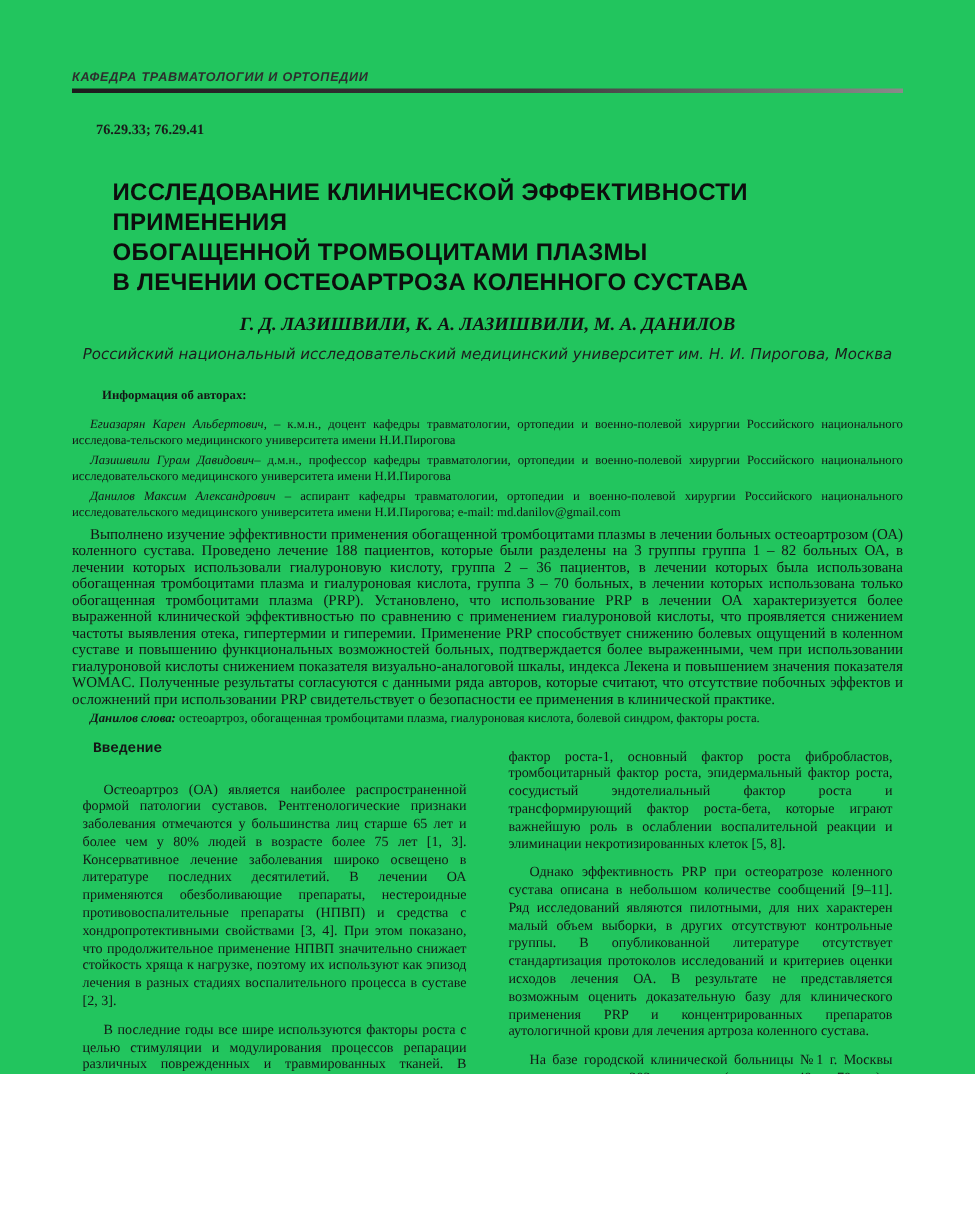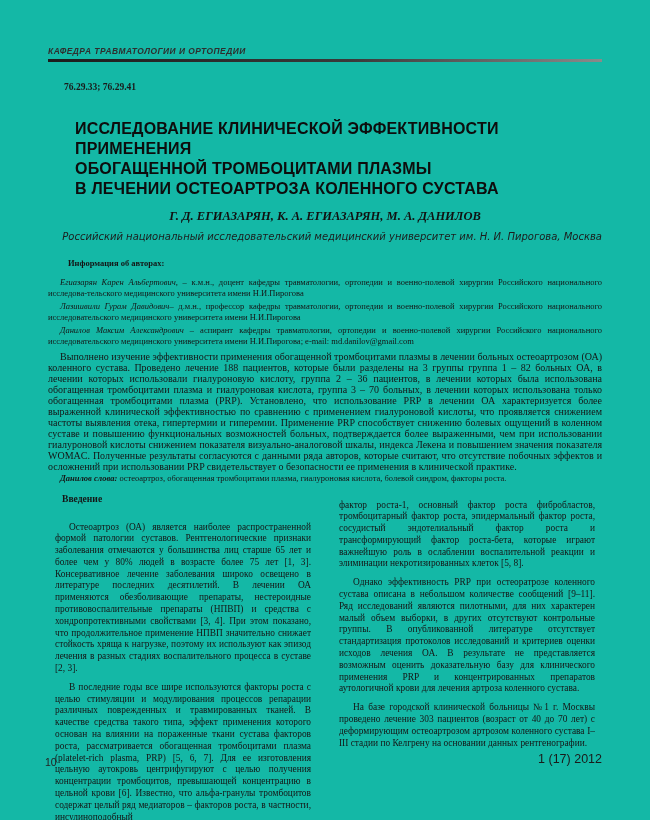--- a/index.html
+++ b/index.html
@@ -1,20 +1,20 @@
 <!DOCTYPE html>
 <html lang="ru"><head>
 <meta charset="utf-8">
 <style>
   html, body { margin: 0; padding: 0; background: #ffffff; }
   .page {
     position: relative;
-    width: 650px; height: 820px;
+    width: 650px; height: 716px;
     margin: 0 auto;
-    background: #14b8a6;
+    background: #22c55e;
     box-sizing: border-box;
     padding: 46px 48px 0 48px;
     color: #151515;
     font-family: "Liberation Serif", serif;
     overflow: hidden;
   }
   
   .running-head-text {
     font-family: "Liberation Sans", sans-serif;
     font-style: italic; font-weight: bold;
@@ -37,21 +37,21 @@
     font-weight: bold; font-size: 16px; line-height: 20px;
     letter-spacing: 0.2px; color: #0d0d0d;
     white-space: pre-line;
   }
   .authors {
     margin-top: 10px; text-align: center;
     font-weight: bold; font-style: italic; font-size: 12.5px;
     color: #111;
   }
   .affiliation {
-    margin-top: 7px; text-align: right;
+    margin-top: 7px; text-align: center;
     font-family: "DejaVu Sans", sans-serif;
     font-style: italic; font-size: 10px; color: #1c1c1c;
   }
   
   .info-block { margin-top: 16px; }
   .info-heading {
     margin: 8px; text-indent: 12px;
     font-weight: bold; font-size: 8.5px; line-height: 11px;
   }
   .info-entry {
@@ -72,21 +72,21 @@
   }
   .kw-label { font-weight: bold; font-style: italic; }
   
   .columns {
     margin-top: 9px;
     display: flex; gap: 14px;
   }
   .col { width: 270px; }
   .col-heading {
     margin: 0 0 17px 0; text-indent: 14px;
-    font-weight: bold; font-size: 9.6px; line-height: 12px;
+    font-weight: bold; font-size: 9.6px; line-height: 12px; font-family: Liberation Mono, monospace;
   }
   .para {
     margin: 7px; font-size: 9.4px; line-height: 11.8px;
     text-align: justify;
   }
   .para.indent { text-indent: 14px; }
   .bold { font-weight: bold; }
   
   .footer-page {
     position: absolute; left: 45px; top: 756px;
@@ -108,21 +108,21 @@
     <div class="running-head-text">КАФЕДРА ТРАВМАТОЛОГИИ И ОРТОПЕДИИ</div>
     <div class="running-head-rule"></div>
   </div>
 
   <div class="udc">76.29.33; 76.29.41</div>
 
   <h1 class="title">ИССЛЕДОВАНИЕ КЛИНИЧЕСКОЙ ЭФФЕКТИВНОСТИ ПРИМЕНЕНИЯ
 ОБОГАЩЕННОЙ ТРОМБОЦИТАМИ ПЛАЗМЫ
 В ЛЕЧЕНИИ ОСТЕОАРТРОЗА КОЛЕННОГО СУСТАВА</h1>
 
-  <div class="authors">Г. Д. ЕГИАЗАРЯН, К. А. ЕГИАЗАРЯН, М. А. ДАНИЛОВ</div>
+  <div class="authors">Г. Д. ЛАЗИШВИЛИ, К. А. ЛАЗИШВИЛИ, М. А. ДАНИЛОВ</div>
 
   <div class="affiliation">Российский национальный исследовательский медицинский университет им. Н. И. Пирогова, Москва</div>
 
   <div class="info-block">
     <p class="info-heading">Информация об авторах:</p>
     <p class="info-entry"><span class="entry-name">Егиазарян Карен Альбертович</span><span>, – к.м.н., доцент кафедры травматологии, ортопедии и военно-полевой хирургии Российского национального исследова-тельского медицинского университета имени Н.И.Пирогова</span></p>
     <p class="info-entry"><span class="entry-name">Лазишвили Гурам Давидович</span><span>– д.м.н., профессор кафедры травматологии, ортопедии и военно-полевой хирургии Российского национального исследовательского медицинского университета имени Н.И.Пирогова</span></p>
     <p class="info-entry"><span class="entry-name">Данилов Максим Александрович</span><span> – аспирант кафедры травматологии, ортопедии и военно-полевой хирургии Российского национального исследовательского медицинского университета имени Н.И.Пирогова; e-mail: md.danilov@gmail.com</span></p>
   </div>
 

